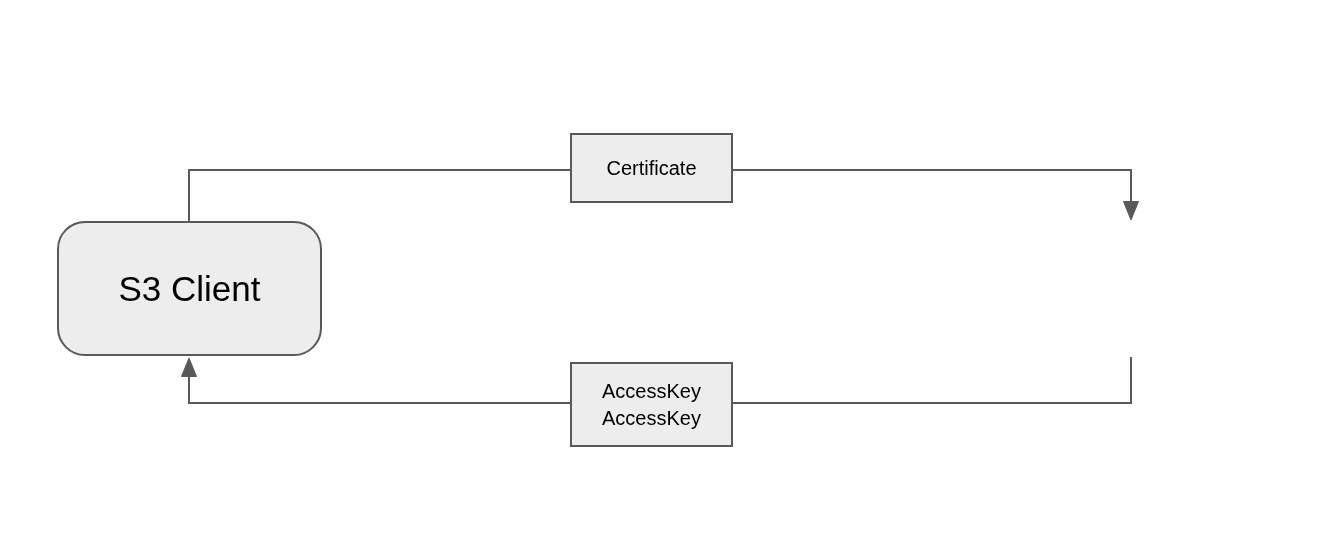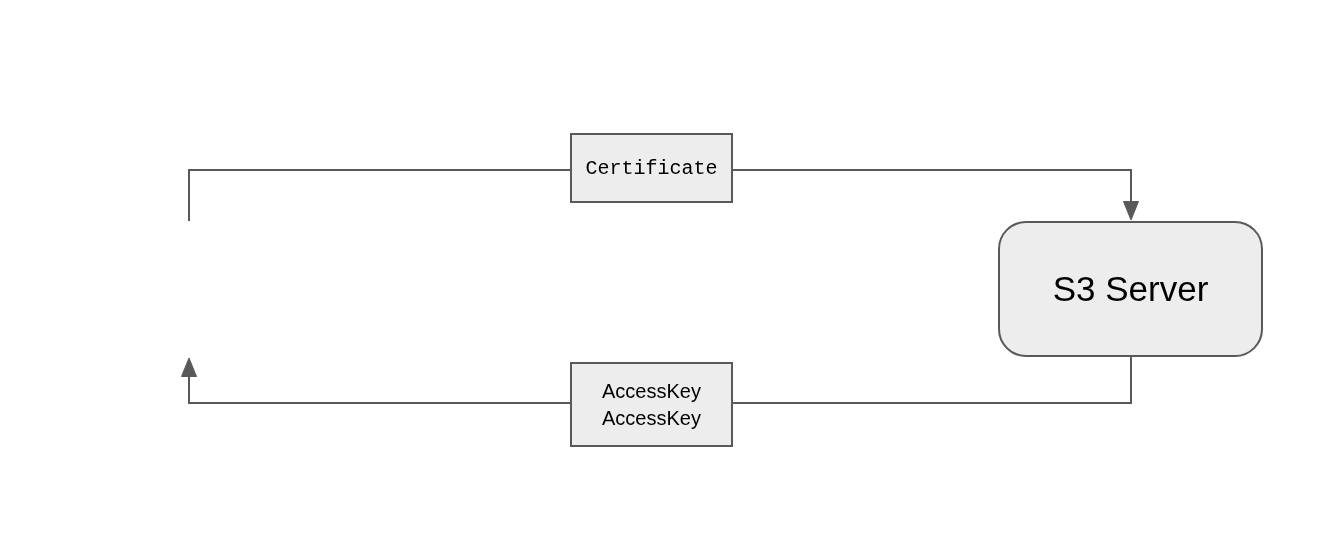--- a/index.html
+++ b/index.html
@@ -59,41 +59,41 @@
     flex-direction: column;
     align-items: center;
     justify-content: center;
     background: var(--label-fill);
     border: 2px solid var(--node-border);
     color: var(--text);
     font-size: 20px;
     line-height: 27px;
     text-align: center;
   }
-  .edge-label.certificate { left: 570px; top: 133px; width: 163px; height: 70px; font-family: Liberation Mono, monospace; }
+  .edge-label.certificate { left: 570px; top: 133px; width: 163px; height: 70px; }
   .edge-label.keys        { left: 570px; top: 362px; width: 163px; height: 85px; text-align: center; }
 </style>
 </head>
 <body>
 
 <div class="canvas">
 
   <svg class="connector-layer" viewBox="0 0 1330 552" xmlns="http://www.w3.org/2000/svg">
 
     <path d="M 189 221 L 189 170 L 1131 170 L 1131 203"></path>
     <polygon points="1131,220 1123.5,201.5 1138.5,201.5"></polygon>
 
     <path d="M 1131 357 L 1131 403 L 189 403 L 189 375"></path>
     <polygon points="189,358 181.5,376.5 196.5,376.5"></polygon>
   </svg>
 
+  <div class="node client">
+    <span>S3 Client</span>
+  </div>
 
-  <div class="node server">
-    <span>S3 Server</span>
-  </div>
 
   <div class="edge-label certificate">
     <span>Certificate</span>
   </div>
 
   <div class="edge-label keys">
     <span>AccessKey</span>
     <span>AccessKey</span>
   </div>
 

